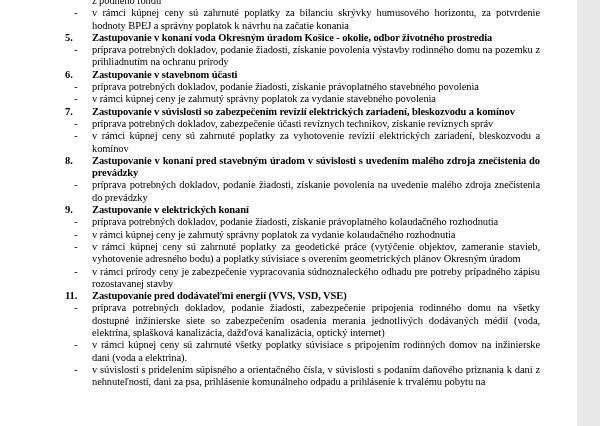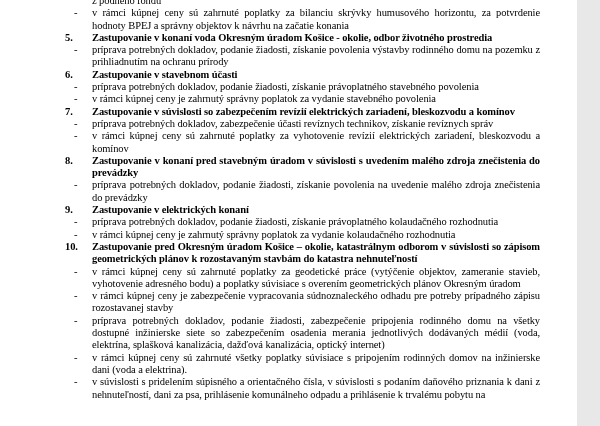--- a/index.html
+++ b/index.html
@@ -49,21 +49,21 @@
 
 <div class="page">
   <div class="content">
   <div class="row continuation">
     <span class="marker"></span>
     <span class="text">z pôdneho fondu</span>
   </div>
 
   <div class="row bullet">
     <span class="marker">-</span>
-    <span class="text">v rámci kúpnej ceny sú zahrnuté poplatky za bilanciu skrývky humusového horizontu, za potvrdenie hodnoty BPEJ a správny objektov k návrhu na začatie konania</span>
+    <span class="text">v rámci kúpnej ceny sú zahrnuté poplatky za bilanciu skrývky humusového horizontu, za potvrdenie hodnoty BPEJ a správny poplatok k návrhu na začatie konania</span>
   </div>
 
   <div class="row heading">
     <span class="marker">5.</span>
     <span class="text">Zastupovanie v konaní voda Okresným úradom Košice - okolie, odbor životného prostredia</span>
   </div>
 
   <div class="row bullet">
     <span class="marker">-</span>
     <span class="text">príprava potrebných dokladov, podanie žiadosti, získanie povolenia výstavby rodinného domu na pozemku z prihliadnutím na ochranu prírody</span>
@@ -117,35 +117,35 @@
   <div class="row bullet">
     <span class="marker">-</span>
     <span class="text">príprava potrebných dokladov, podanie žiadosti, získanie právoplatného kolaudačného rozhodnutia</span>
   </div>
 
   <div class="row bullet">
     <span class="marker">-</span>
     <span class="text">v rámci kúpnej ceny je zahrnutý správny poplatok za vydanie kolaudačného rozhodnutia</span>
   </div>
 
-  <div class="row heading">
-    <span class="marker">10.</span>
-    <span class="text">Zastupovanie pred Okresným úradom Košice – okolie, katastrálnym odborom v súvislosti so zápisom geometrických plánov k rozostavaným stavbám do katastra nehnuteľností</span>
-  </div>
 
   <div class="row bullet">
     <span class="marker">-</span>
     <span class="text">v rámci kúpnej ceny sú zahrnuté poplatky za geodetické práce (vytýčenie objektov, zameranie stavieb, vyhotovenie adresného bodu) a poplatky súvisiace s overením geometrických plánov Okresným úradom</span>
   </div>
 
   <div class="row bullet">
     <span class="marker">-</span>
-    <span class="text">v rámci kúpnej ceny je zabezpečenie vypracovania súdnoznaleckého odhadu pre potreby prípadného zápisu rozostavanej stavby</span>
+    <span class="text">v rámci prírody ceny je zabezpečenie vypracovania súdnoznaleckého odhadu pre potreby prípadného zápisu rozostavanej stavby</span>
   </div>
 
+  <div class="row heading">
+    <span class="marker">11.</span>
+    <span class="text">Zastupovanie pred dodávateľmi energií (VVS, VSD, VSE)</span>
+  </div>
 
   <div class="row bullet">
     <span class="marker">-</span>
     <span class="text">príprava potrebných dokladov, podanie žiadosti, zabezpečenie pripojenia rodinného domu na všetky dostupné inžinierske siete so zabezpečením osadenia merania jednotlivých dodávaných médií (voda, elektrína, splašková kanalizácia, dažďová kanalizácia, optický internet)</span>
   </div>
 
   <div class="row bullet">
     <span class="marker">-</span>
     <span class="text">v rámci kúpnej ceny sú zahrnuté všetky poplatky súvisiace s pripojením rodinných domov na inžinierske dani (voda a elektrina).</span>
   </div>

